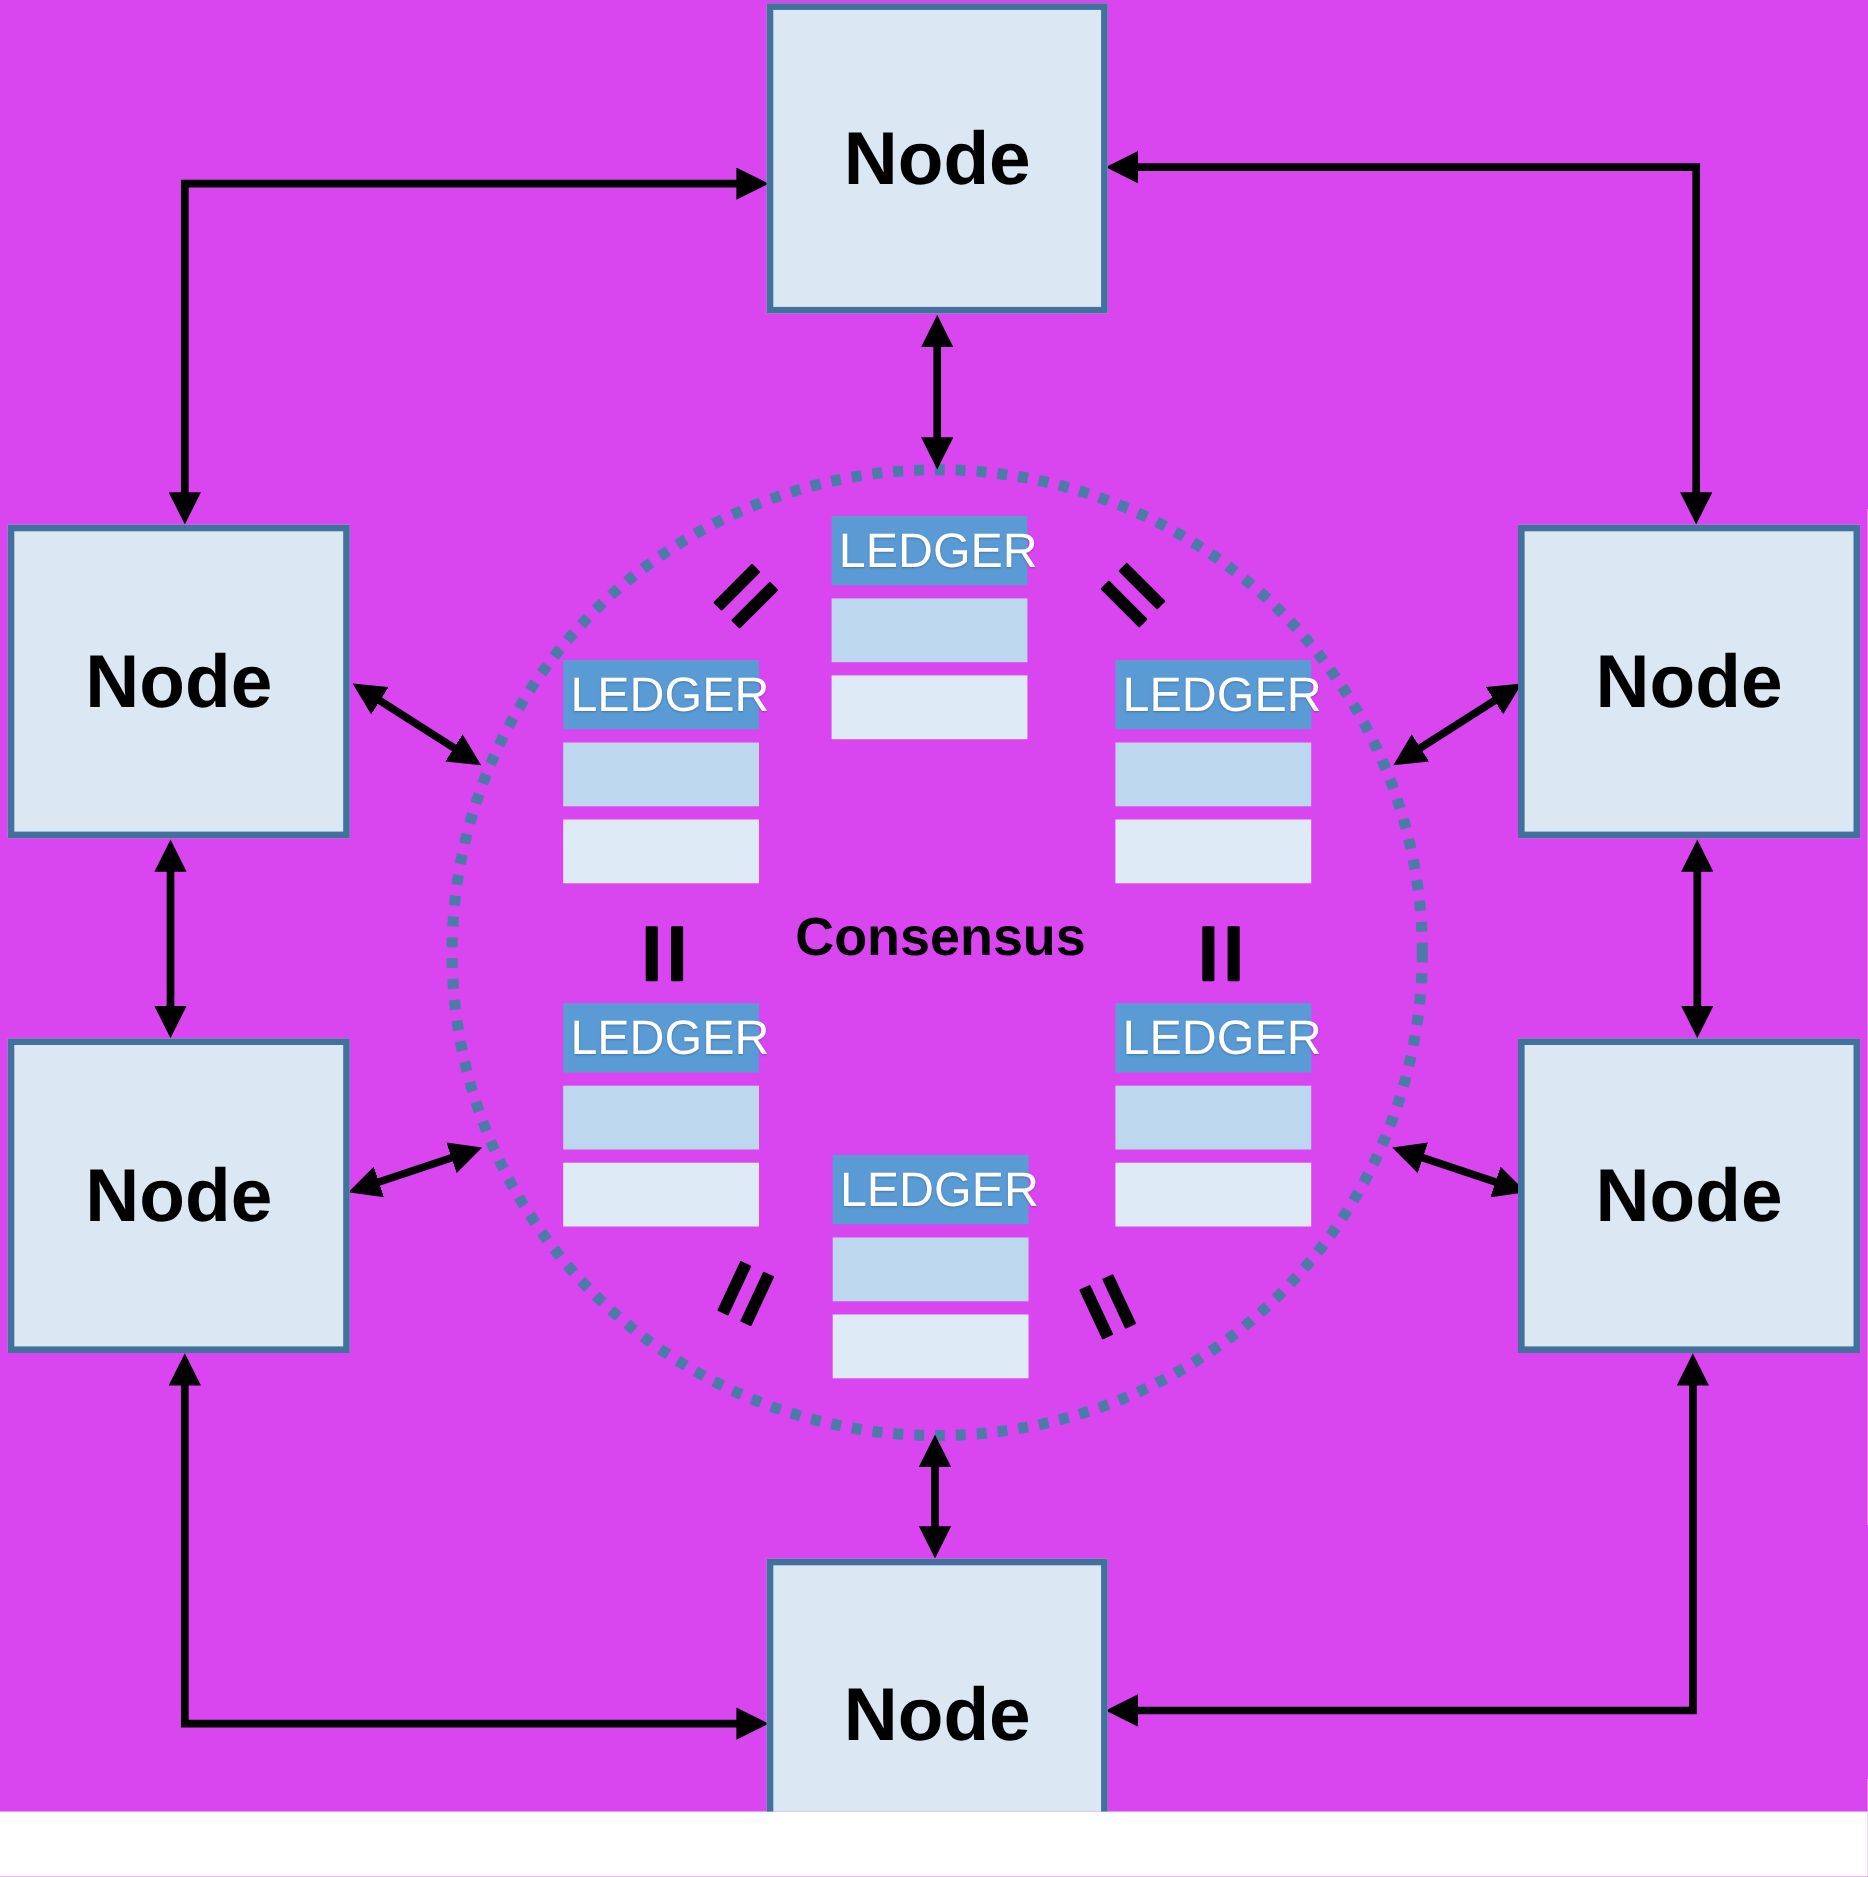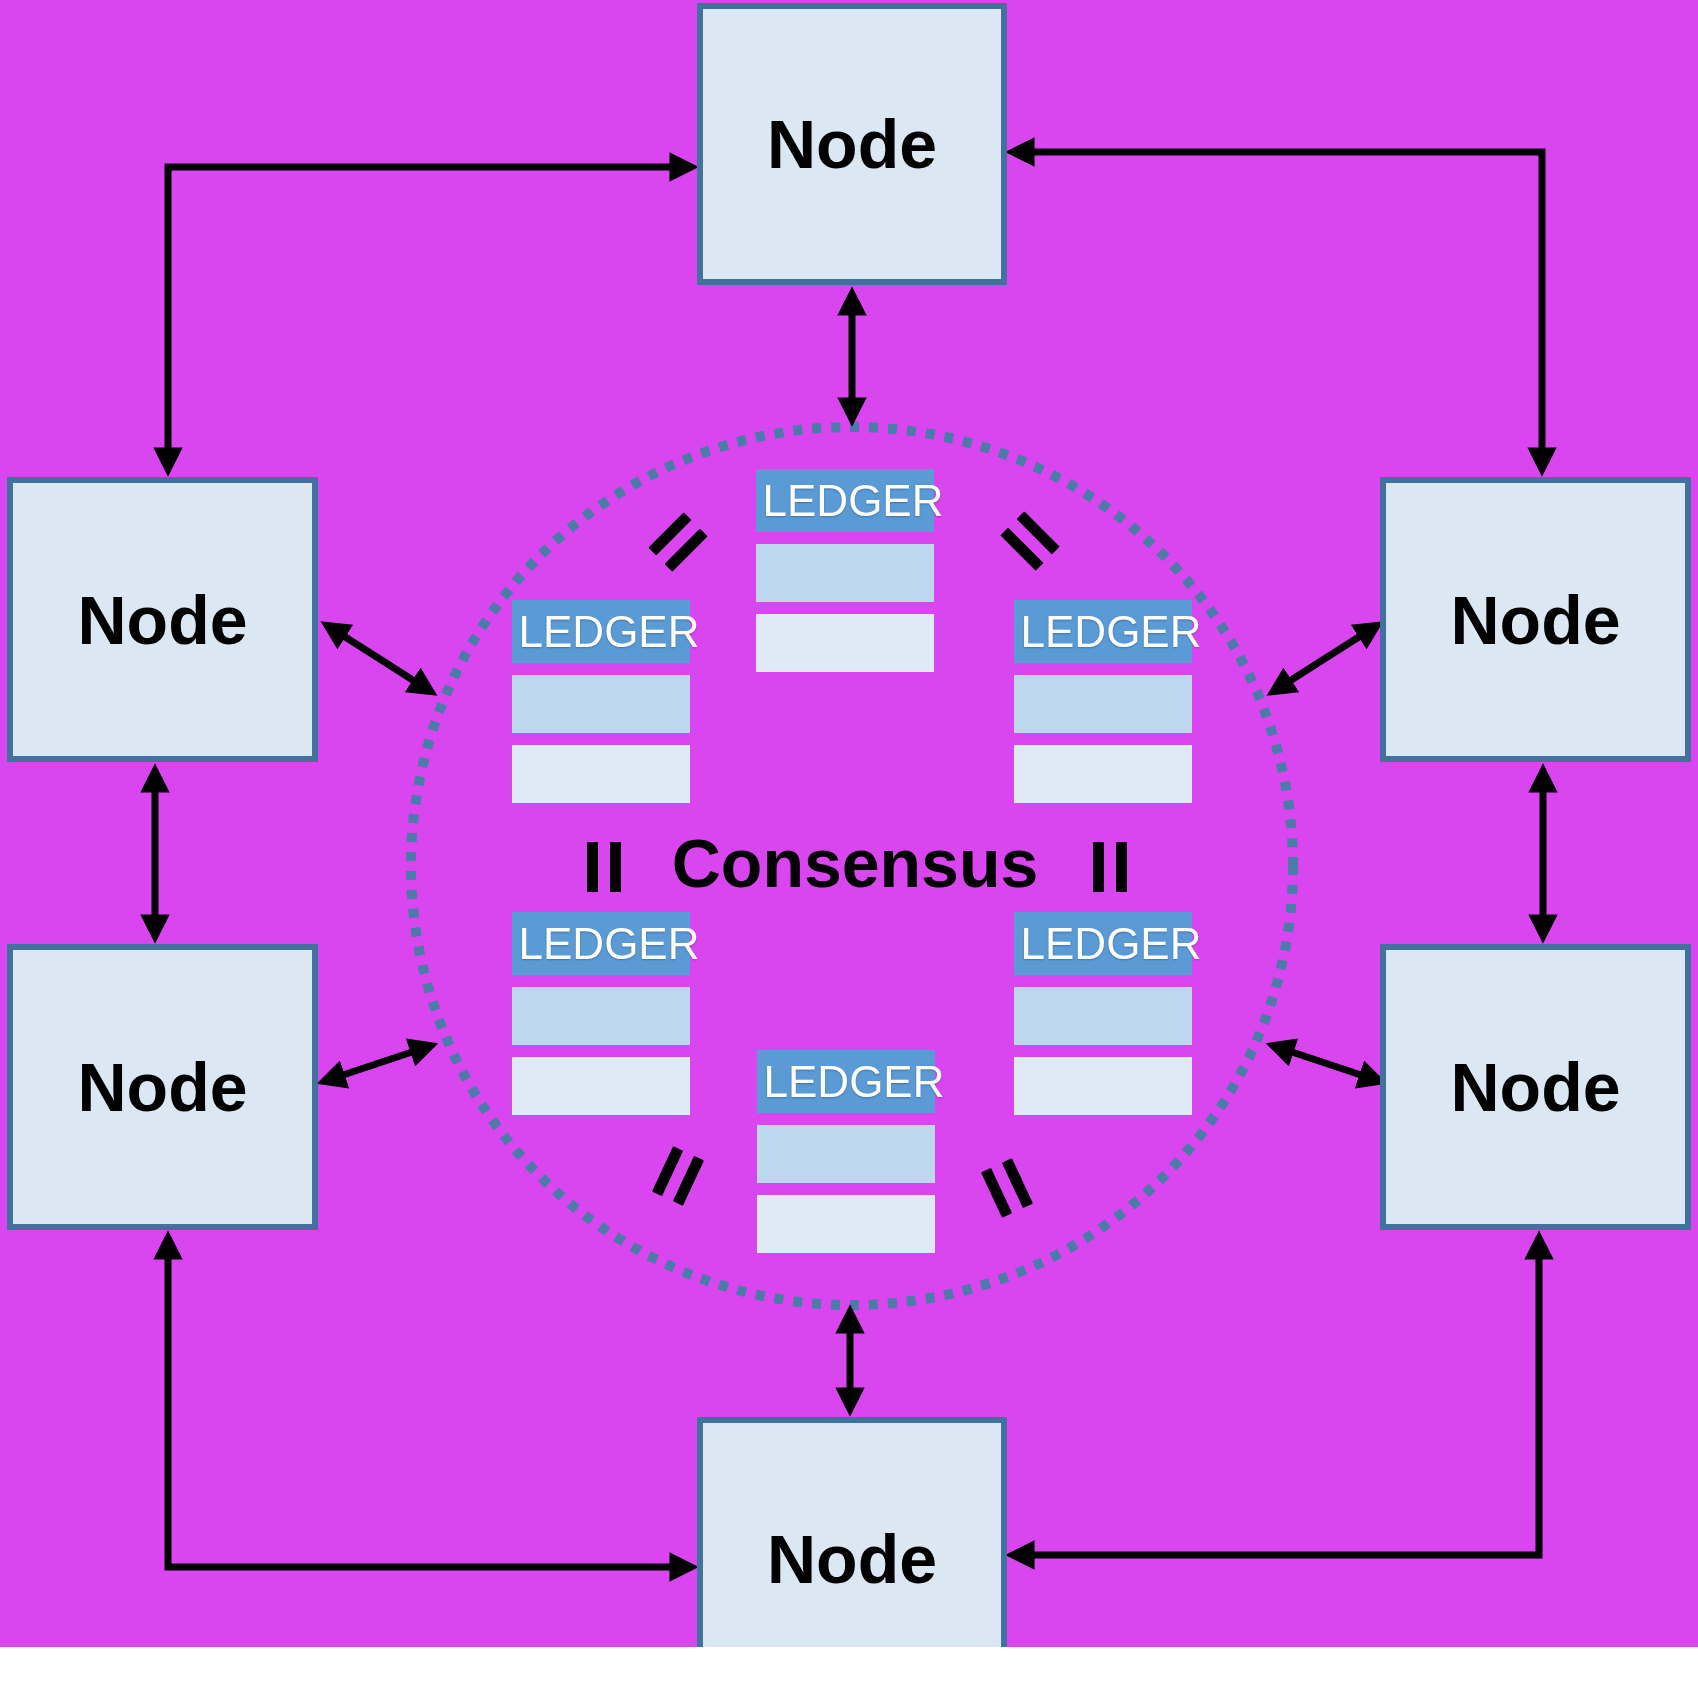--- a/index.html
+++ b/index.html
@@ -28,21 +28,21 @@
     height:63px;background:var(--ledger-header,#5b9bd5);
     display:flex;align-items:center;justify-content:center;
     color:#ffffff;font-size:44px;font-weight:400;
     text-shadow:0 1px 2px rgba(0,0,0,0.25);
     padding-left:16px;
   }
   .ledger .row1{height:58px;margin-top:12px;background:var(--ledger-row-mid,#bdd7ee);}
   .ledger .row2{height:58px;margin-top:12px;background:var(--ledger-row-light,#deebf7);}
   .consensus{
     position:absolute;left:600px;top:824px;width:510px;
-    text-align:center;font-size:68px;font-weight:bold;color:var(--text,#000);
+    text-align:center;font-size:49px;font-weight:bold;color:var(--text,#000);
   }
   .eq{position:absolute;width:50px;height:34px;
       display:flex;flex-direction:column;justify-content:space-between;}
   .eq i{display:block;height:11px;background:var(--arrow,#000);border-radius:1px;}
 </style>
 </head>
 <body>
 
 <div class="canvas">
 

